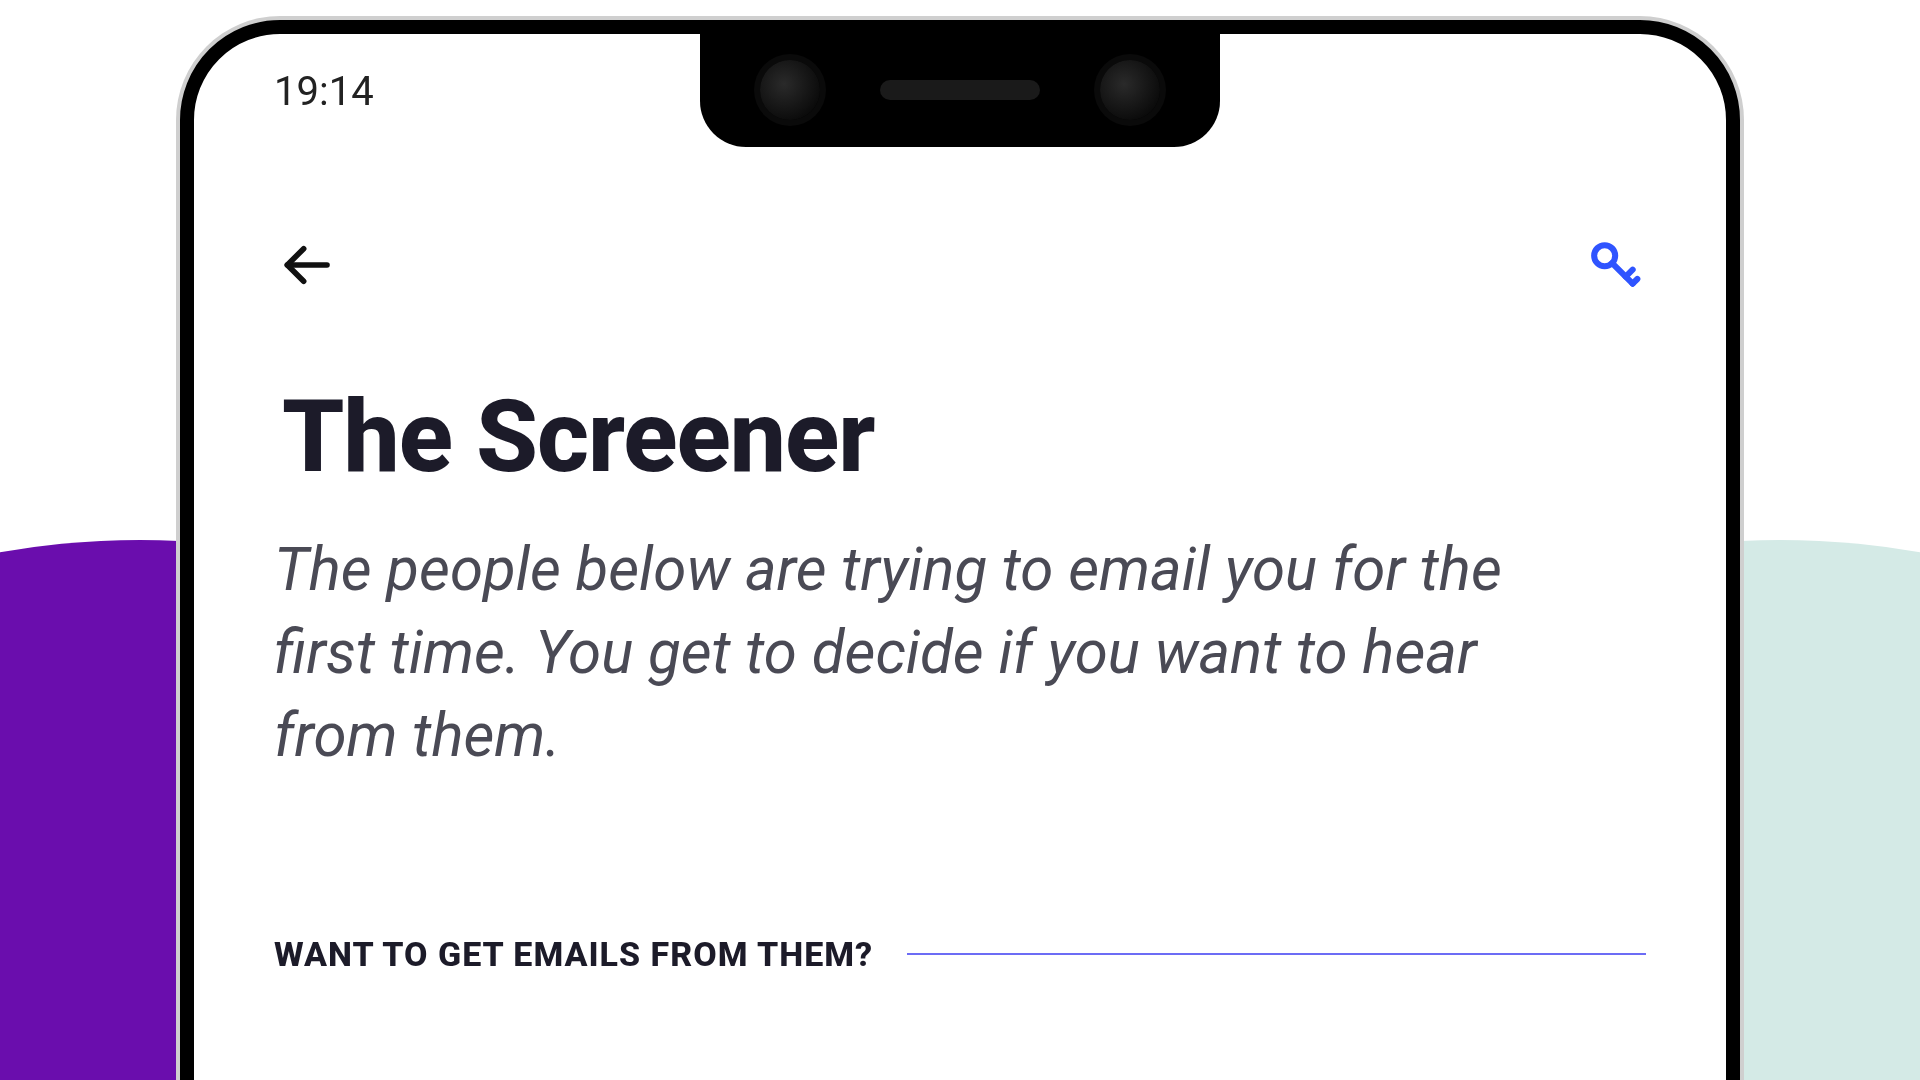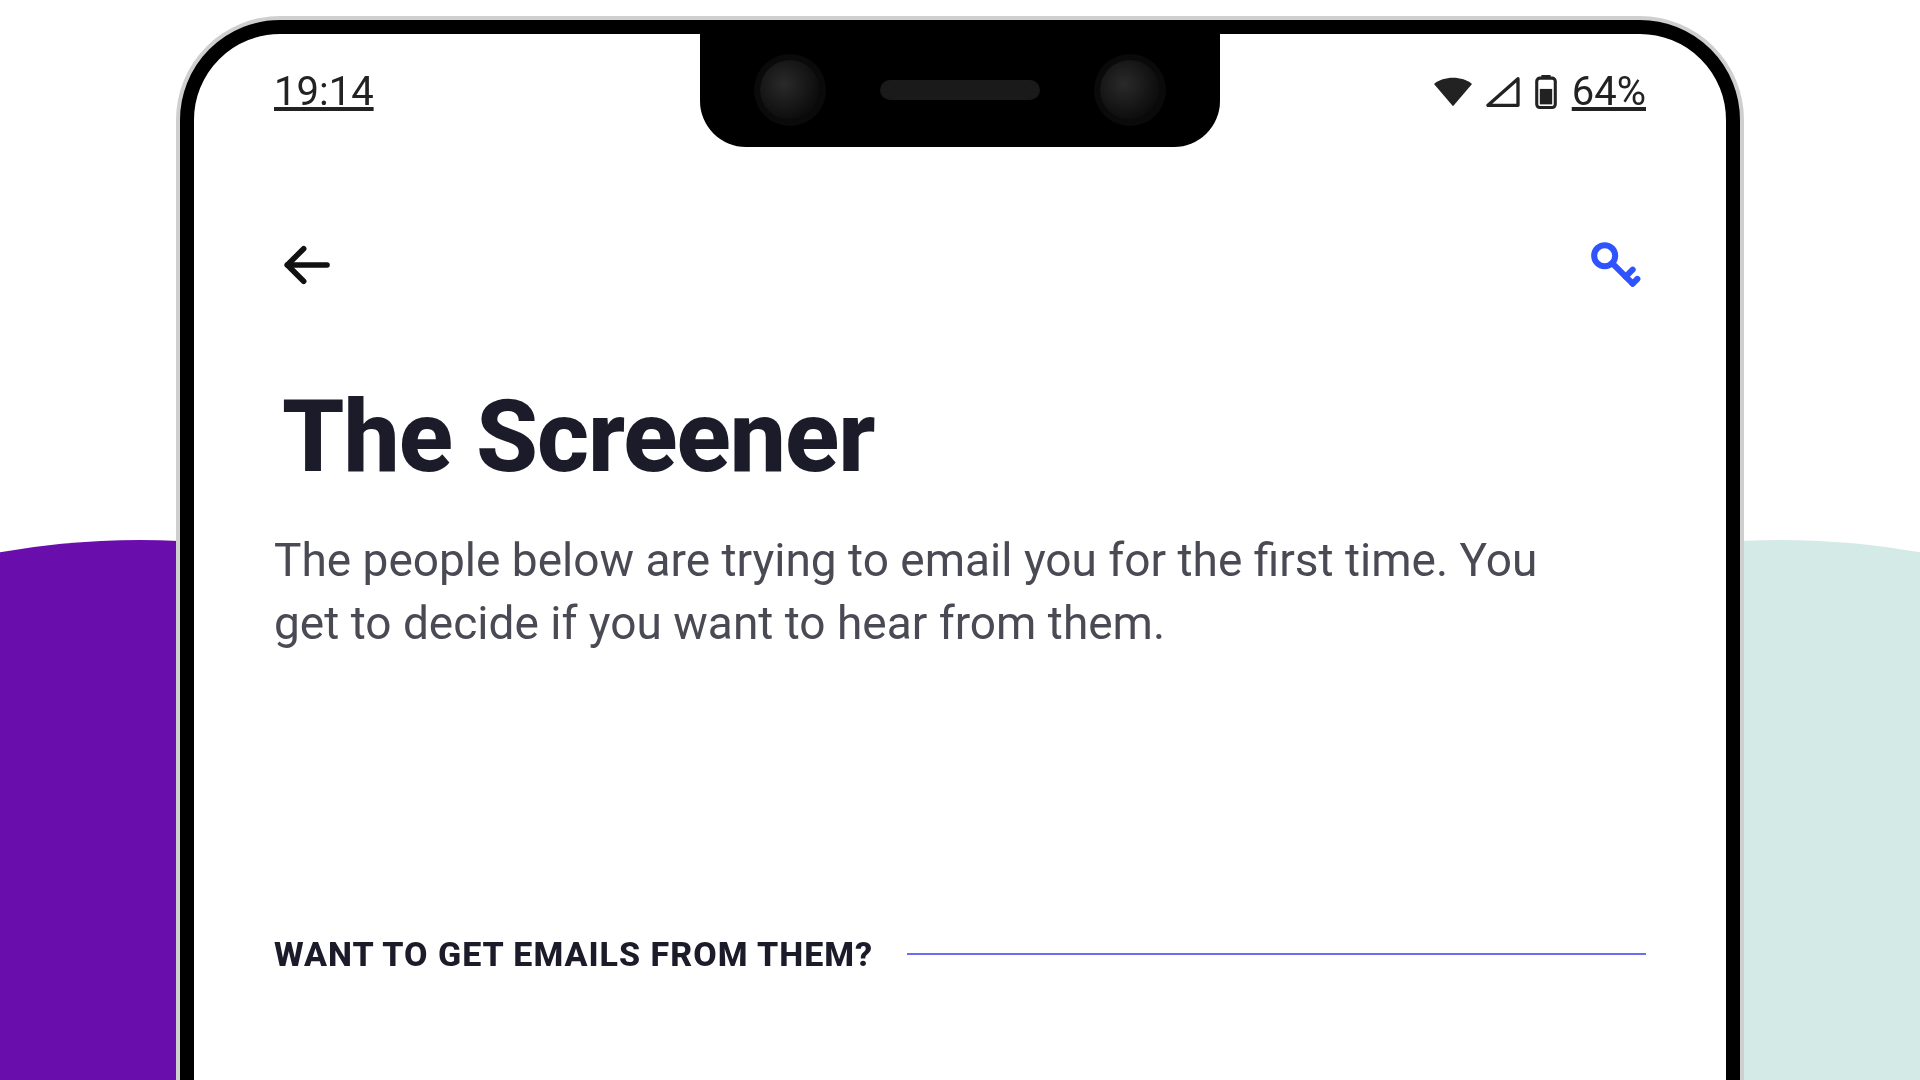--- a/index.html
+++ b/index.html
@@ -89,21 +89,20 @@
   .statusbar {
     position: absolute;
     top: 0; left: 0; right: 0;
     height: 115px;
     padding: 0 80px;
     display: flex;
     align-items: center;
     justify-content: space-between;
     font-size: 40px;
     color: #222;
-    text-decoration: underline;
   }
   .statusbar .left, .statusbar .right {
     width: 480px;
     display: flex;
     align-items: center;
     gap: 14px;
   }
   .statusbar .right { justify-content: flex-end; }
   .status-icon { display: inline-flex; align-items: center; }
 
@@ -131,25 +130,26 @@
   }
   .title {
     font-size: 100px;
     line-height: 1.05;
     font-weight: 800;
     color: var(--ink);
     margin: 0 0 40px 8px;
     letter-spacing: -1px;
   }
   .subtitle {
-    font-size: 46px;
+    font-size: 60px;
     line-height: 1.38;
     color: var(--subtle);
     max-width: 1280px;
     margin: 0;
+    font-style: italic;
   }
 
   .section {
     position: absolute;
     top: 900px;
     left: 80px; right: 80px;
     display: flex;
     align-items: center;
     gap: 34px;
   }
@@ -177,40 +177,20 @@
 
     <div class="notch">
       <div class="cam"></div>
       <div class="speaker"></div>
       <div class="cam"></div>
     </div>
 
     <div class="statusbar">
       <div class="left">
         <span>19:14</span>
-      </div>
-      <div class="right">
-        <span class="status-icon">
-          <svg width="38" height="30" viewBox="0 0 24 18">
-            <path d="M12 18 L0 4 C6 -1.3 18 -1.3 24 4 Z" fill="#222"></path>
-          </svg>
-        </span>
-        <span class="status-icon">
-          <svg width="34" height="30" viewBox="0 0 20 18">
-            <path d="M1 17 L19 17 L19 1 Z" fill="none" stroke="#222" stroke-width="2" stroke-linejoin="round"></path>
-          </svg>
-        </span>
-        <span class="status-icon">
-          <svg width="24" height="34" viewBox="0 0 14 22">
-            <rect x="4" y="0" width="6" height="2" fill="#222"></rect>
-            <rect x="1" y="2" width="12" height="19" rx="2" fill="none" stroke="#222" stroke-width="2"></rect>
-            <rect x="3" y="9" width="8" height="10" fill="#222"></rect>
-          </svg>
-        </span>
-        <span>64%</span>
       </div>
     </div>
 
     <div class="appbar">
       <button class="back-btn">
         <span>
           <svg width="56" height="56" viewBox="0 0 24 24" fill="none" stroke="#111" stroke-width="2.4" stroke-linecap="round" stroke-linejoin="round">
             <line x1="21" y1="12" x2="4" y2="12"></line>
             <polyline points="11 5 4 12 11 19"></polyline>
           </svg>

